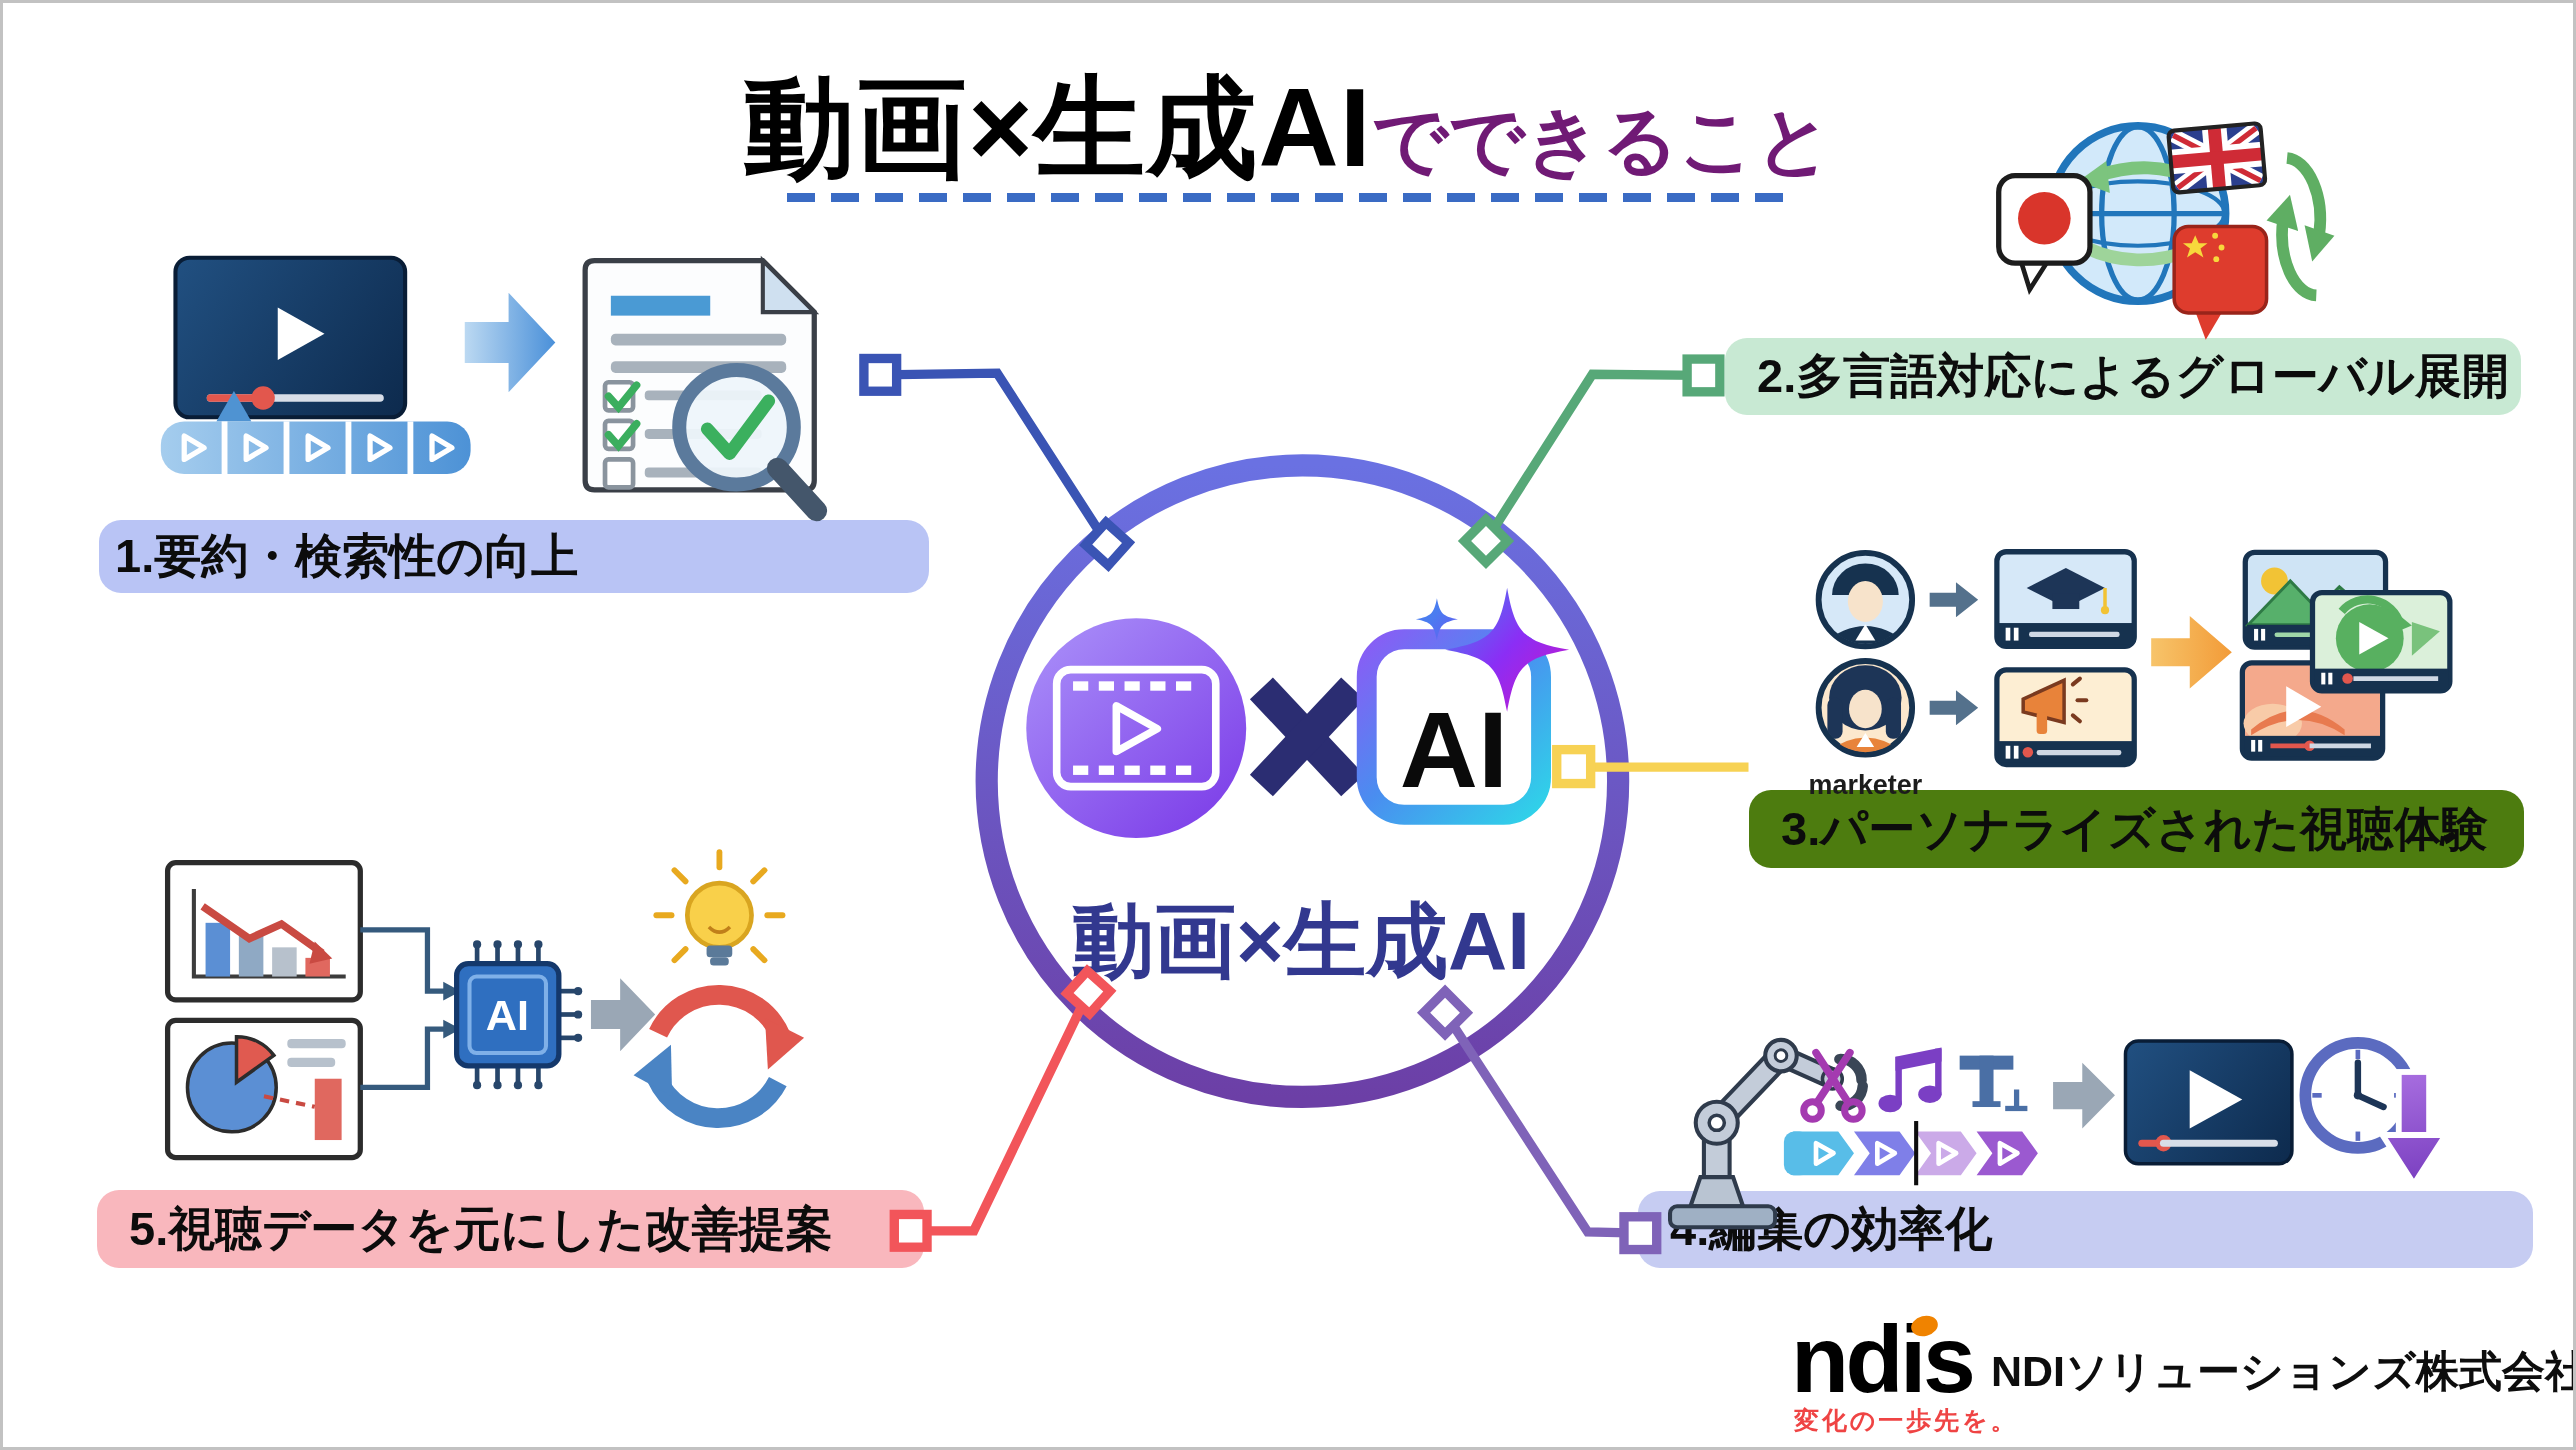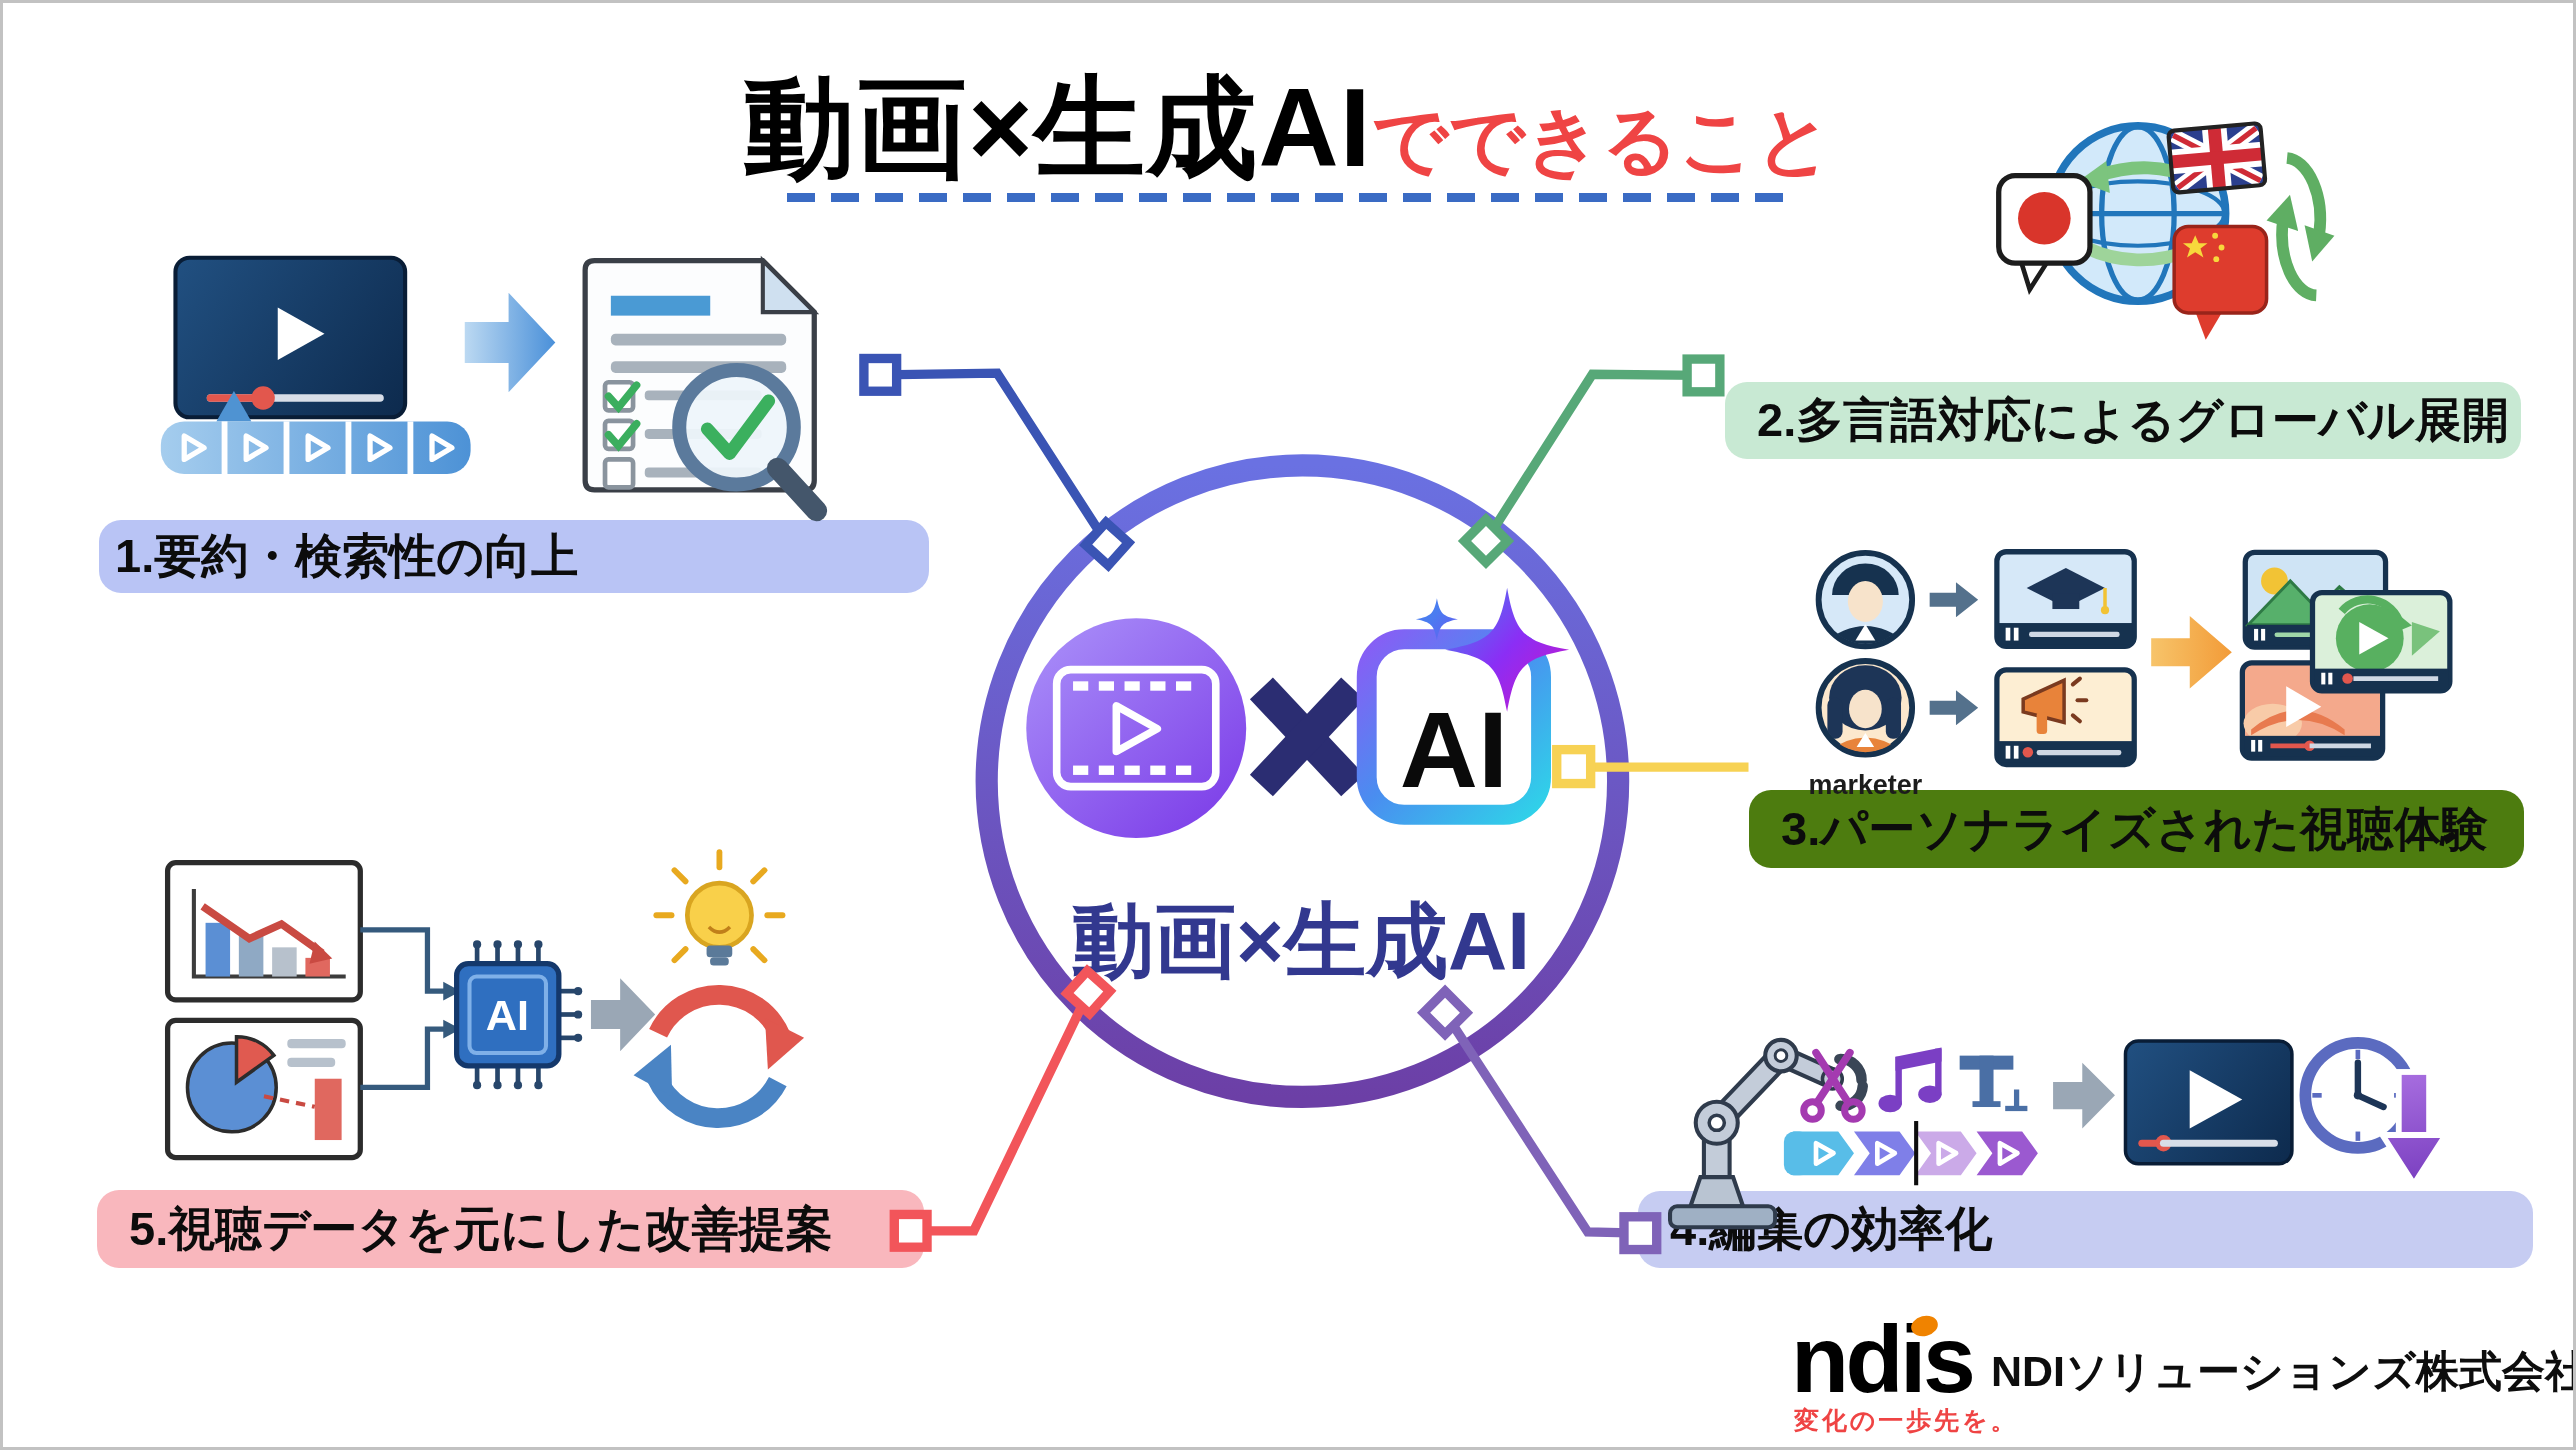--- a/index.html
+++ b/index.html
@@ -5,33 +5,33 @@
   html,body{margin:0;padding:0;background:#e8e8e8;}
   .canvas{
     position:relative;width:2576px;height:1450px;background:#ffffff;
     border:3.5px solid #c2c2c2;box-sizing:border-box;overflow:hidden;
     font-family:"Liberation Sans", sans-serif;
   }
   .abs{position:absolute;}
   
   .title-wrap{left:0;top:51px;width:100%;text-align:center;white-space:nowrap;z-index:2;}
   .title-main{font-size:111px;font-weight:900;color:#000;letter-spacing:1.2px;}
-  .title-suffix{font-size:75px;font-weight:900;color:#ef4444;}
+  .title-suffix{font-size:75px;font-weight:900;color:#701a75;}
   .title-underline{
     left:784px;top:190px;width:1003px;height:9.4px;z-index:2;
     background:repeating-linear-gradient(90deg,#3a6bc4 0 28px,transparent 28px 44px);
   }
   
   .cap-label{
     z-index:2;border-radius:22px;display:flex;align-items:center;
     font-weight:900;color:#0c0c0c;font-size:47px;padding-left:32px;box-sizing:border-box;
     white-space:nowrap;
   }
   #label-1{left:96px; top:517px; width:830px;height:73px;}
-  #label-2{left:1722px;top:335px; width:796px;height:77px;margin-top:44px;}
+  #label-2{left:1722px;top:335px; width:796px;height:77px;}
   #label-3{left:1746px;top:787px;width:775px;height:78px;}
   #label-4{left:1635px;top:1188px;width:895px;height:77px;}
   #label-5{left:94px; top:1187px;width:827px;height:78px;}
   
   .hub-caption{
     left:953px;top:884px;width:690px;text-align:center;z-index:2;
     font-size:82px;font-weight:900;color:#32388f;white-space:nowrap;
   }
   
   svg{position:absolute;overflow:visible;}

